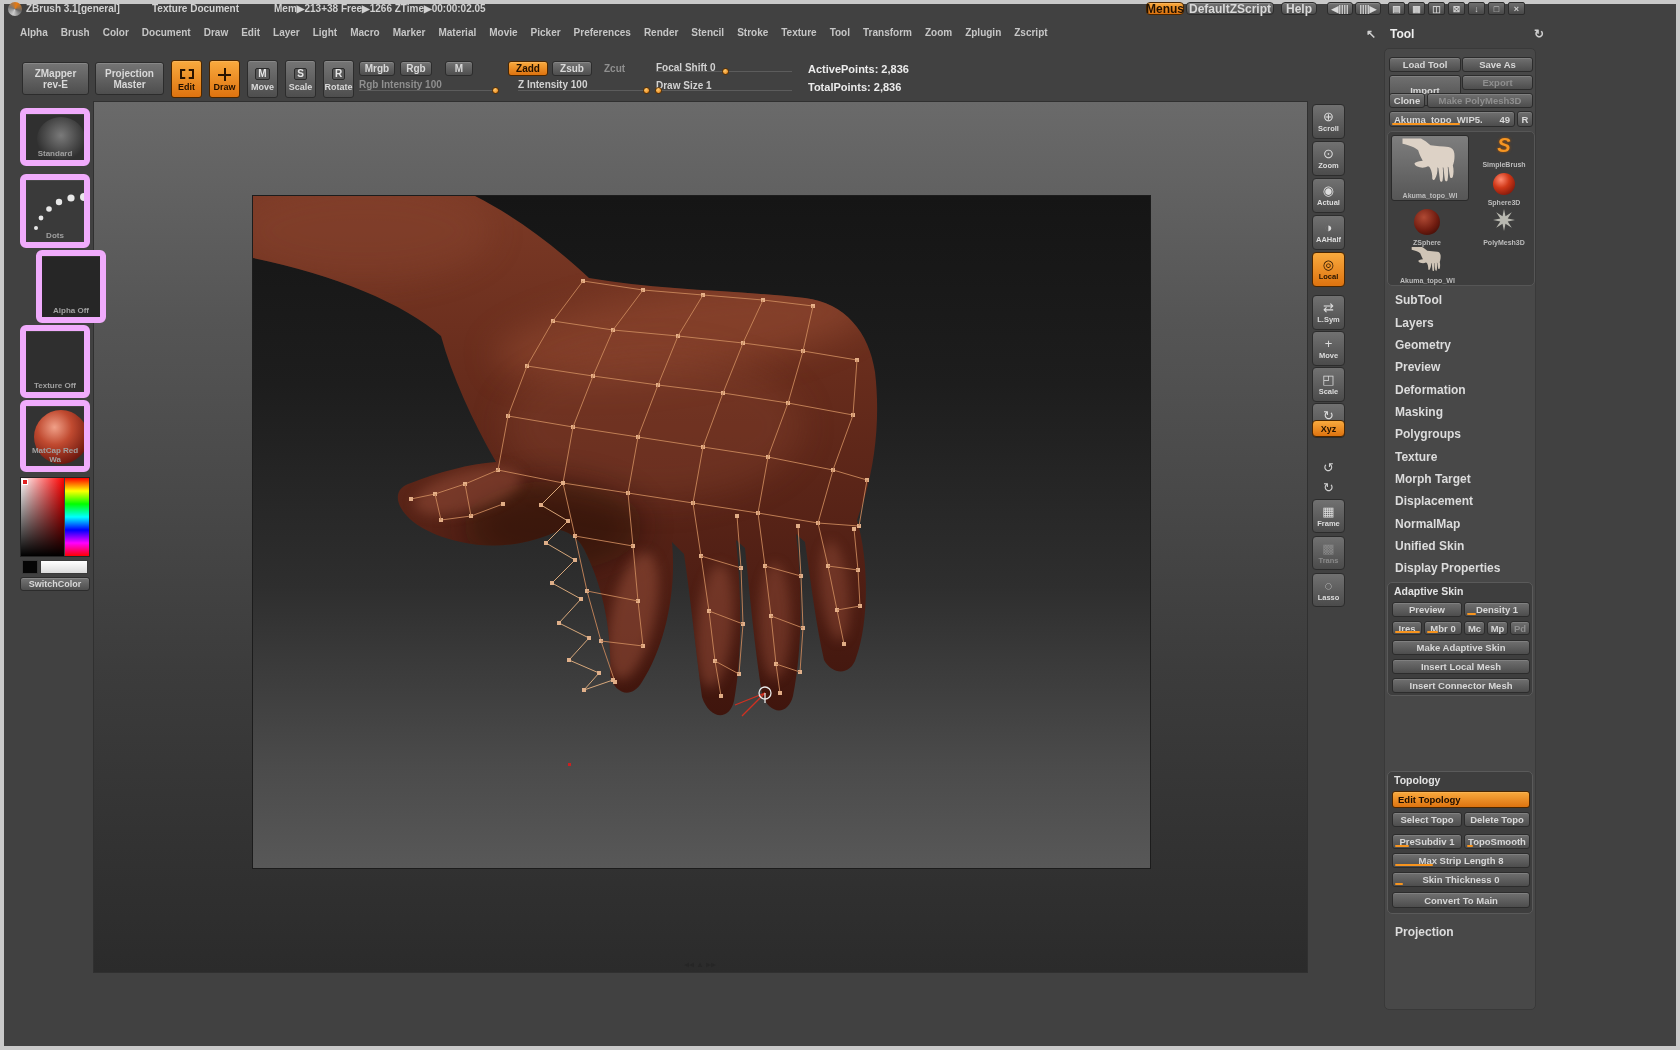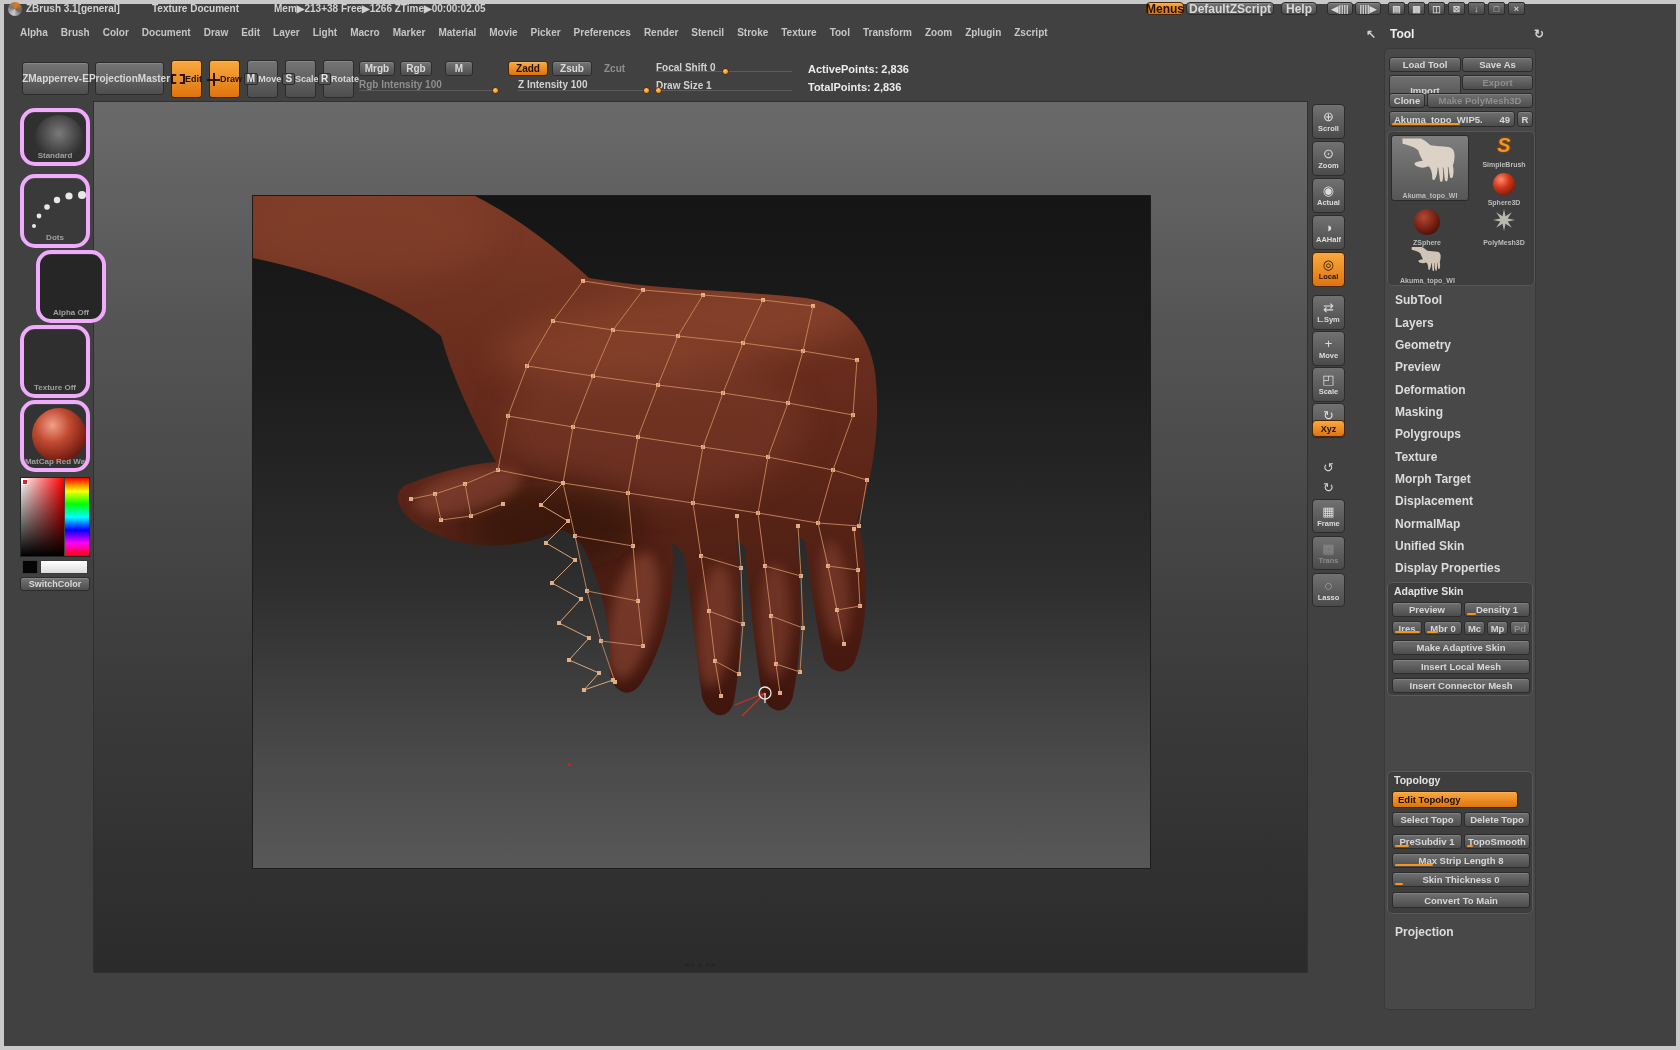--- a/index.html
+++ b/index.html
@@ -9,40 +9,40 @@
        box-shadow:inset 0 0 0 4px #c9c9c9;}
   .abs{position:absolute}
   .txt{position:absolute;white-space:nowrap;color:#d2d2d2;font-size:10px;font-weight:bold;cursor:default}
   .txt.big{font-size:11px;color:#ececec}
   .txt.dim{color:#8f8f8f}
   .btn{position:absolute;display:flex;align-items:center;justify-content:center;
        background:linear-gradient(180deg,#757575,#4e4e4e);border:1px solid #2c2c2c;border-radius:3px;
        color:#d9d9d9;font-size:10px;font-weight:bold;box-shadow:inset 0 1px 0 rgba(255,255,255,.14);
        cursor:default;white-space:nowrap}
   .btn.orange{background:linear-gradient(180deg,#f9aa3e,#de730f);color:#221100;border-color:#4a2600}
-  .btn.col{line-height:11px}
+  .btn.col{flex-direction:column;line-height:11px}
   .btn.sm{font-size:9px}
   .pill{border-radius:4px;font-size:12px}
   .wbtn{width:17px;height:13px;display:flex;align-items:center;justify-content:center;
         background:linear-gradient(180deg,#6e6e6e,#484848);border:1px solid #2c2c2c;border-radius:2px;
         color:#cfcfcf;font-size:9px;font-weight:bold}
   .menu-row{position:absolute;left:20px;top:24px;height:16px;display:flex;gap:13px;align-items:center}
   .menu-item{font-size:10px;font-weight:bold;color:#c6c6c6;white-space:nowrap;cursor:default}
   .groove{position:absolute;height:1px;background:#2c2c2c;border-bottom:1px solid #5c5c5c}
   .knob{position:absolute;width:7px;height:7px;border-radius:50%;
         background:radial-gradient(circle at 35% 30%,#ffca6e,#e87f10);border:1px solid #5a3000}
   .tbtn-icon{height:15px;display:flex;align-items:center;justify-content:center}
   .tbtn-label{font-size:9px;line-height:10px}
   .dashedbox{width:14px;height:10px;border:2px dashed #2a1400}
   .cross{position:relative;width:13px;height:13px}
   .cross::before{content:"";position:absolute;left:6px;top:0;width:2px;height:13px;background:#2a1400}
   .cross::after{content:"";position:absolute;top:6px;left:0;height:2px;width:13px;background:#2a1400}
   .keyicon{font-size:10px;font-weight:bold;color:#e6e6e6;border:1px solid #2a2a2a;background:#585858;
            padding:0 2px;line-height:10px;border-radius:2px}
-  .tile{position:absolute;border:4px solid #f0abfc;border-radius:15px;background:#303030;
+  .tile{position:absolute;border:6px solid #f0abfc;border-radius:6px;background:#303030;
         box-shadow:inset 0 1px 0 rgba(255,255,255,.08);overflow:hidden}
   .tile-label{position:absolute;left:0;right:0;bottom:2px;text-align:center;font-size:8px;color:#a0a0a0;font-weight:bold}
   .canvas-area{position:absolute;left:93px;top:101px;width:1215px;height:872px;
         background:linear-gradient(180deg,#6a6a6a 0%,#555 25%,#3c3c3c 65%,#2b2b2b 100%);border:1px solid #303030}
   .document{position:absolute;left:253px;top:196px;width:897px;height:672px;
         background:linear-gradient(180deg,#151515 0%,#1d1d1d 28%,#2e2e2e 58%,#4b4b4b 85%,#585858 100%);
         box-shadow:0 0 0 1px #1c1c1c}
   .rsb{position:absolute;left:1312px;width:33px;display:flex;flex-direction:column;align-items:center;justify-content:center;
        background:linear-gradient(180deg,#717171,#4b4b4b);border:1px solid #2c2c2c;border-radius:4px;color:#ddd}
   .rsb .ic{font-size:13px;line-height:14px}
@@ -455,21 +455,21 @@
       <div class="sbtn" style="left:99px;top:38px;width:21px;height:14px">Mp</div>
       <div class="sbtn dis" style="left:122px;top:38px;width:20px;height:14px">Pd</div>
       <div class="sbtn" style="left:4px;top:57px;width:138px;height:15px">Make Adaptive Skin</div>
       <div class="sbtn" style="left:4px;top:76px;width:138px;height:15px">Insert Local Mesh</div>
       <div class="sbtn" style="left:4px;top:95px;width:138px;height:15px">Insert Connector Mesh</div>
     </div>
 
 
     <div class="subpanel" style="top:722px;height:143px">
       <div class="sp-header">Topology</div>
-      <div class="sbtn orange" style="left:4px;top:19px;width:126px;height:17px;justify-content:flex-start;padding-left:5px">Edit Topology</div>
+      <div class="sbtn orange" style="left:4px;top:19px;width:138px;height:17px;justify-content:flex-start;padding-left:5px">Edit Topology</div>
       <div class="sbtn" style="left:4px;top:40px;width:70px;height:15px">Select Topo</div>
       <div class="sbtn" style="left:76px;top:40px;width:66px;height:15px">Delete Topo</div>
       <div class="sbtn" style="left:4px;top:62px;width:70px;height:15px">
         <span>PreSubdiv 1</span>
         <div class="fill" style="width:20%"></div>
       </div>
       <div class="sbtn" style="left:76px;top:62px;width:66px;height:15px">
         <span>TopoSmooth</span>
         <div class="fill" style="width:10%"></div>
       </div>

